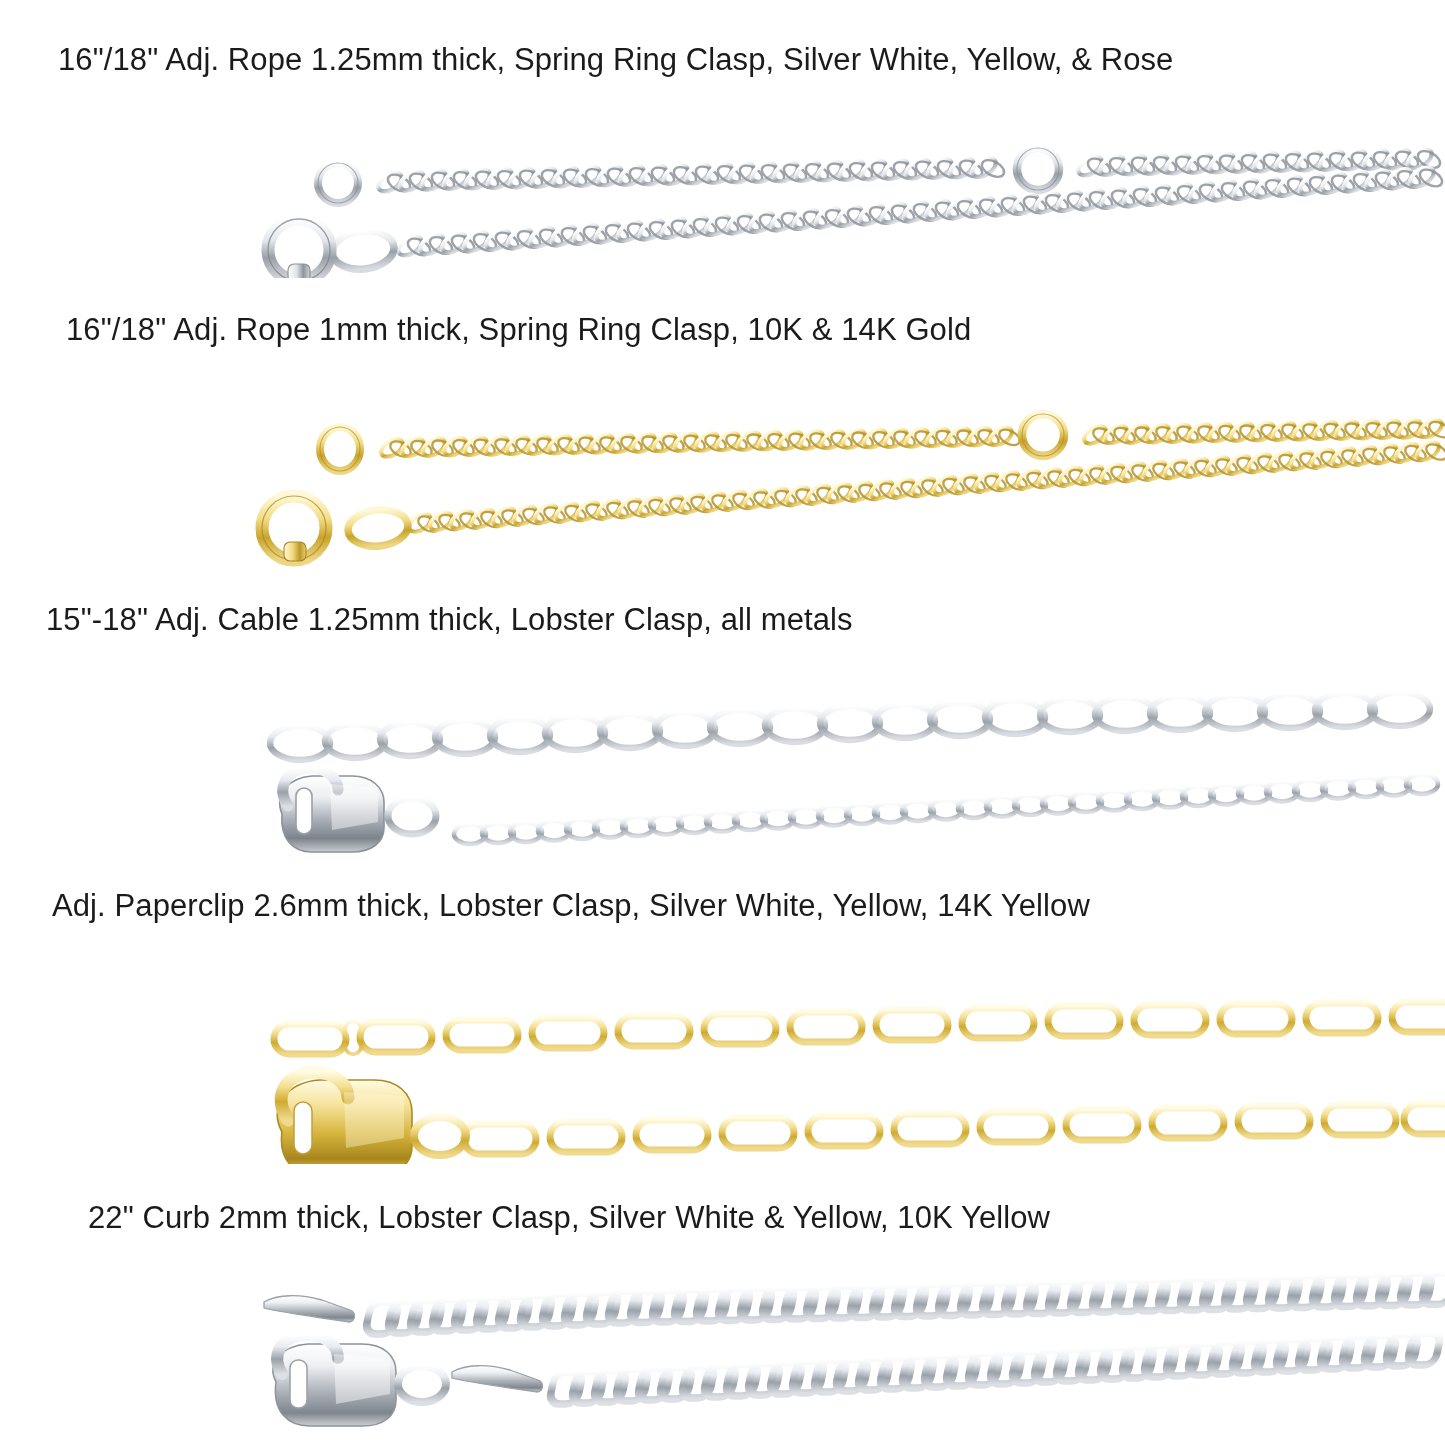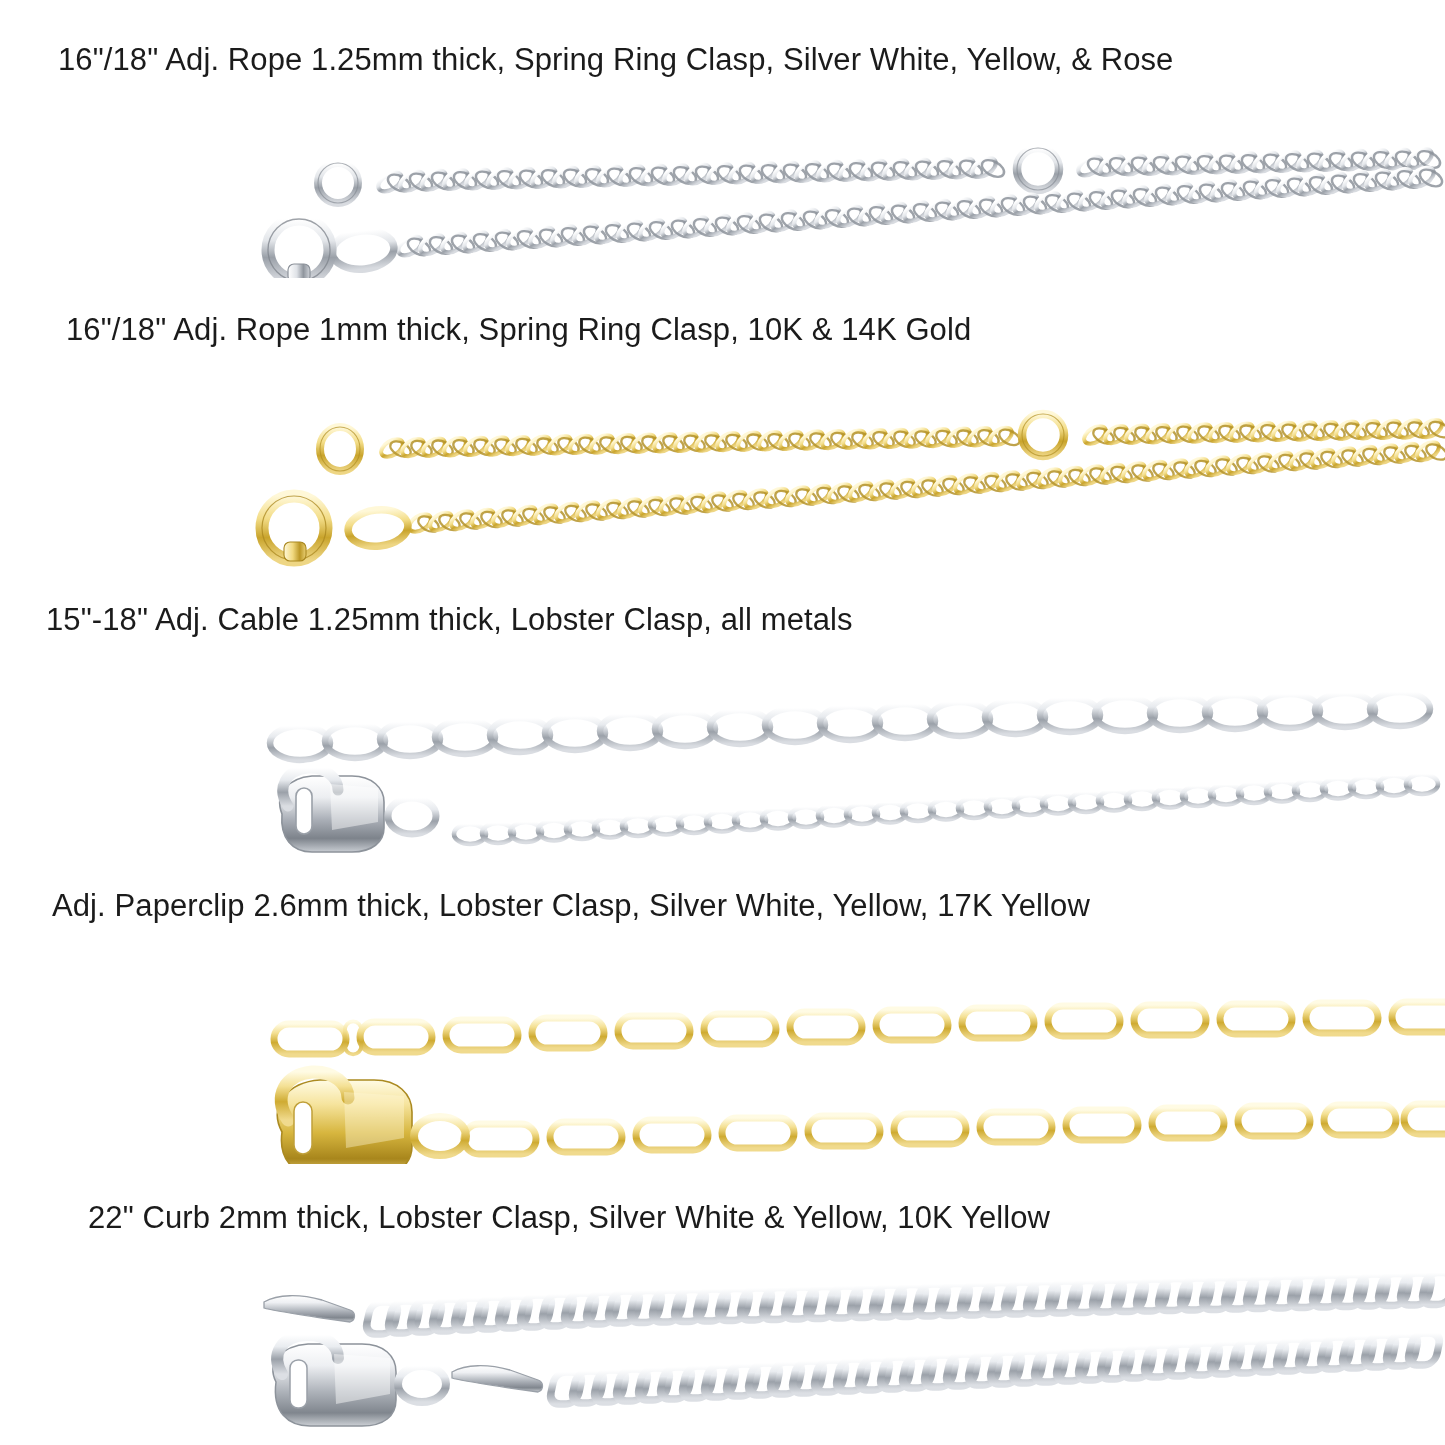--- a/index.html
+++ b/index.html
@@ -457,21 +457,21 @@
 
           <path d="M330 146 L378 150 L378 184 L332 192 Z" fill="#ffffff" opacity="0.45"></path>
 
           <ellipse cx="412" cy="178" rx="24" ry="18" fill="none" stroke="url(#silGrad2)" stroke-width="7"></ellipse>
         </g>
       </svg>
     </div>
   </div>
 
   <div class="chain-block" id="block-3">
-    <div class="chain-caption">Adj. Paperclip 2.6mm thick, Lobster Clasp, Silver White, Yellow, 17K Yellow</div>
+    <div class="chain-caption">Adj. Paperclip 2.6mm thick, Lobster Clasp, Silver White, Yellow, 14K Yellow</div>
     <div class="art">
       <svg width="1445" height="240" viewBox="0 0 1445 240" xmlns="http://www.w3.org/2000/svg">
         <defs>
           <linearGradient id="goldGrad2" x1="0" y1="0" x2="0" y2="1">
             <stop offset="0%" stop-color="#fffbe4"></stop>
             <stop offset="30%" stop-color="#f4e093"></stop>
             <stop offset="62%" stop-color="#cfab32"></stop>
             <stop offset="100%" stop-color="#f0da8d"></stop>
           </linearGradient>
           <linearGradient id="goldBody" x1="0" y1="0" x2="0" y2="1">

